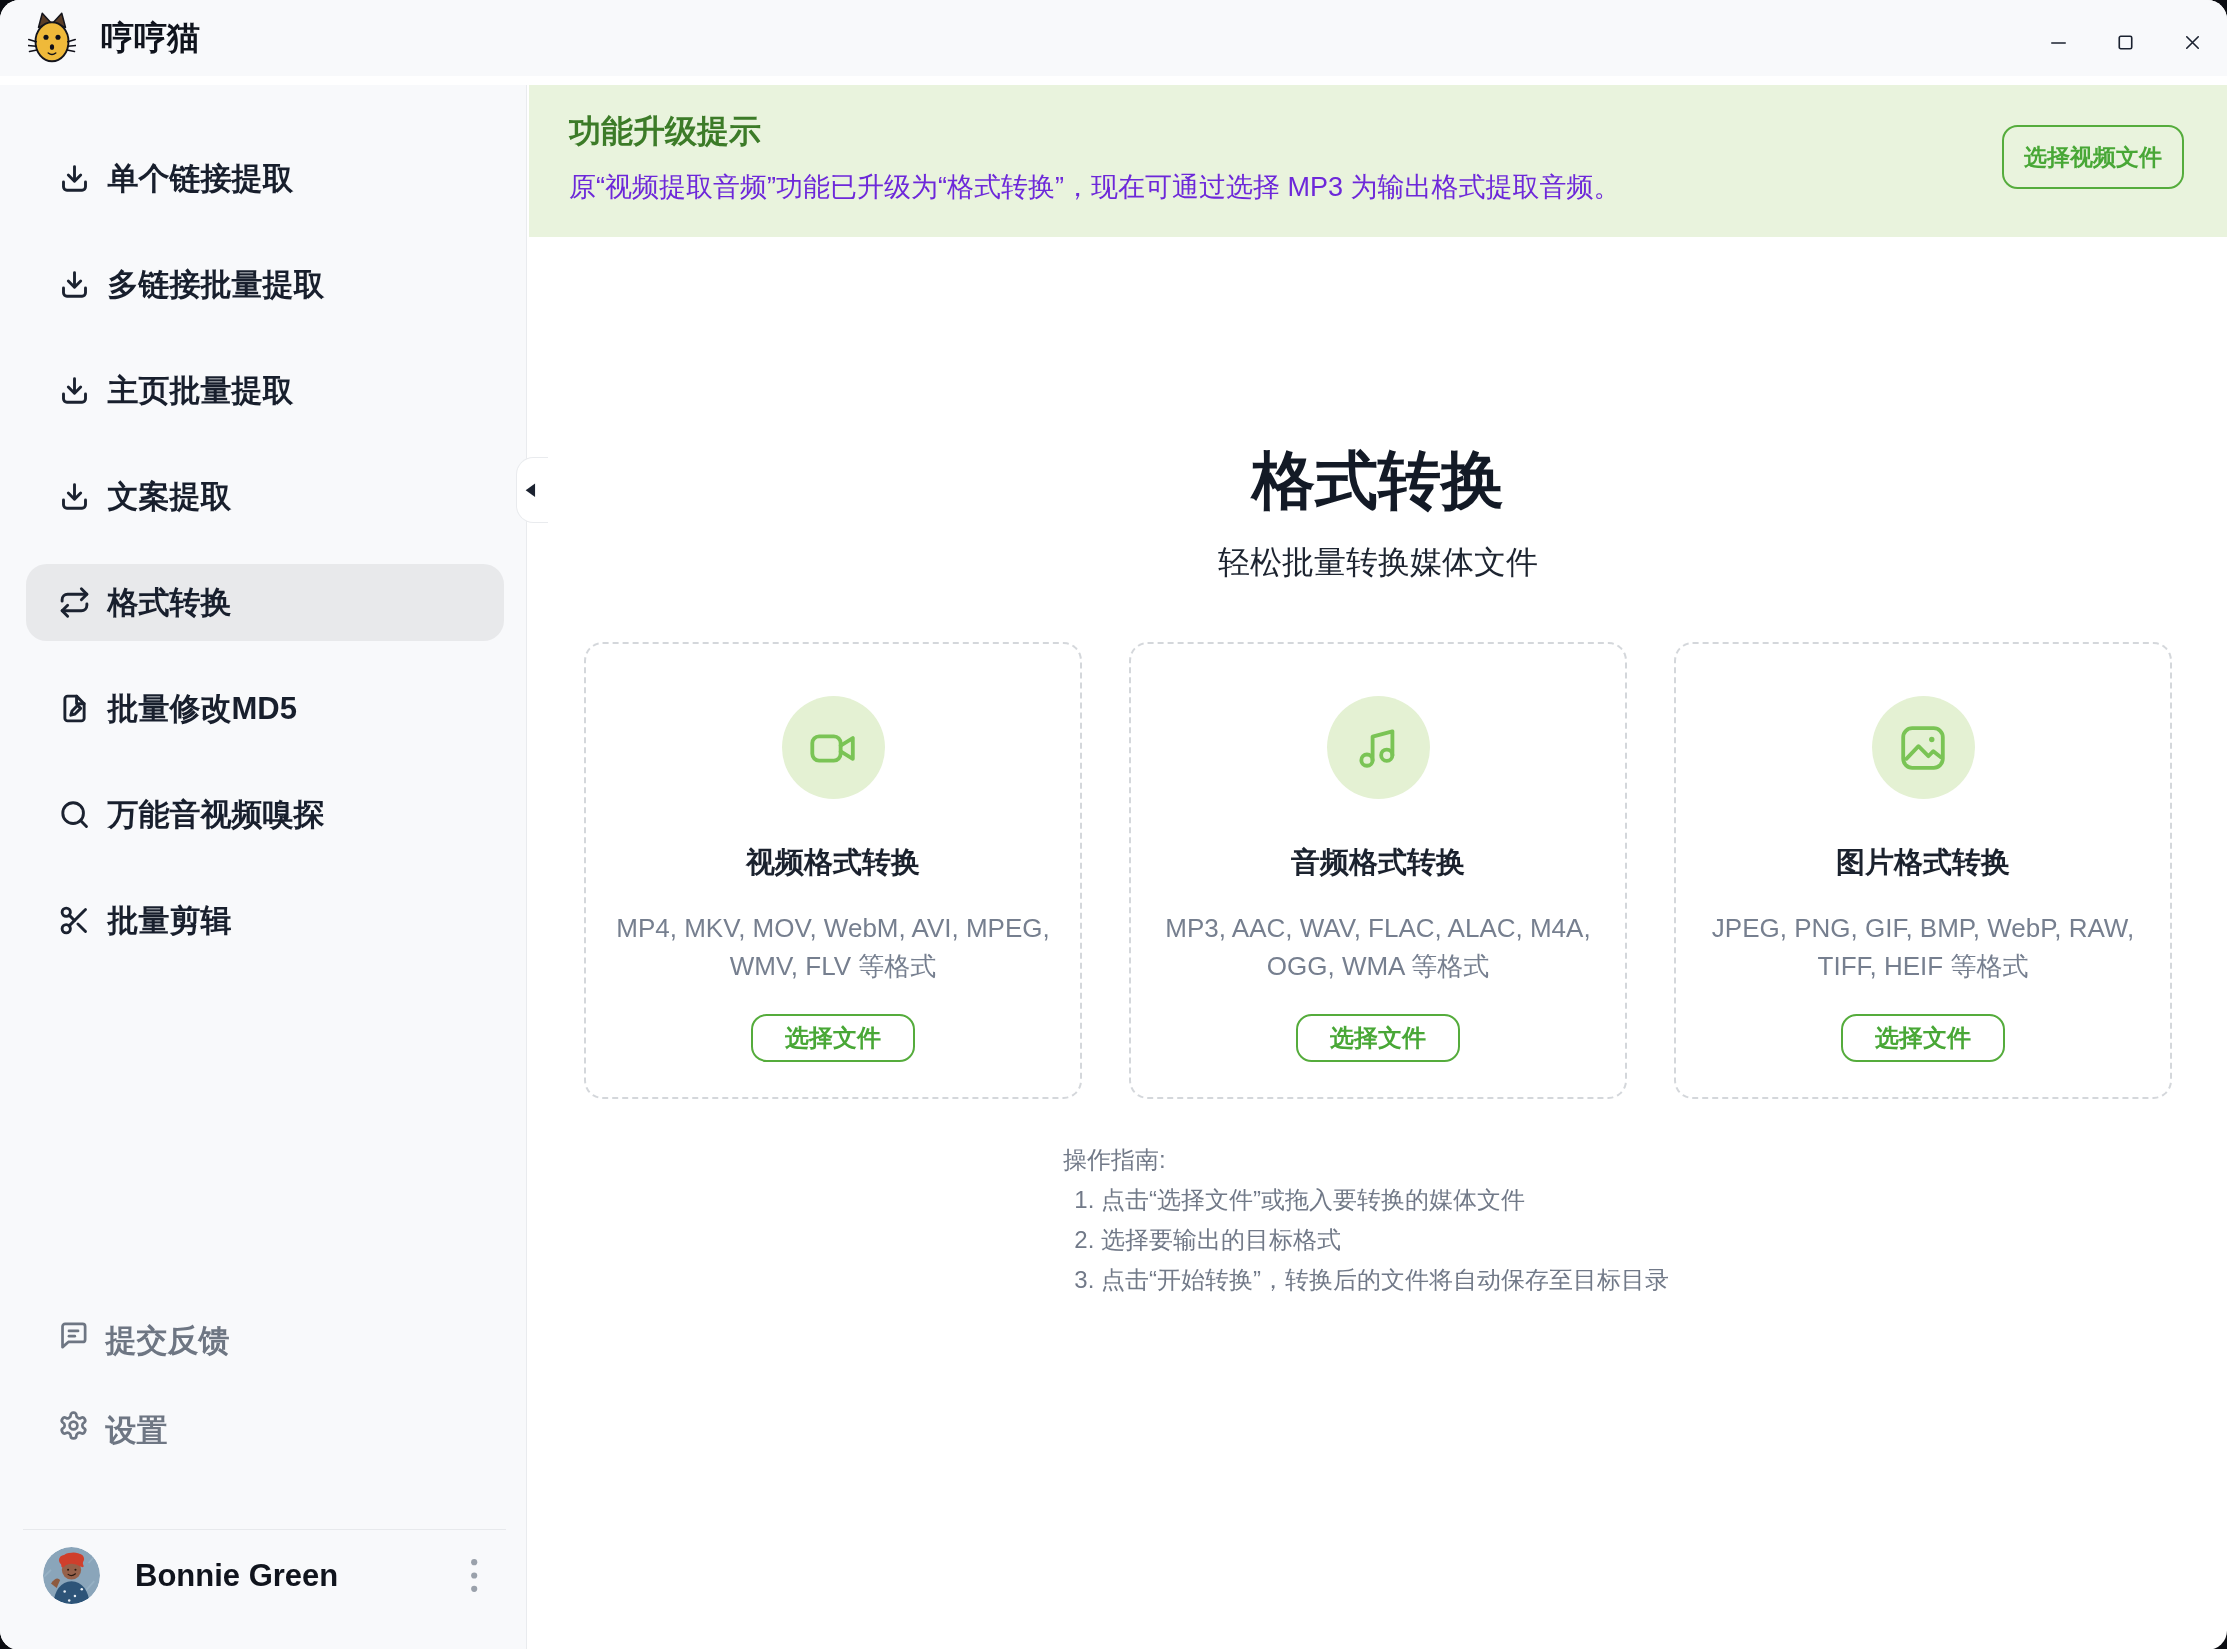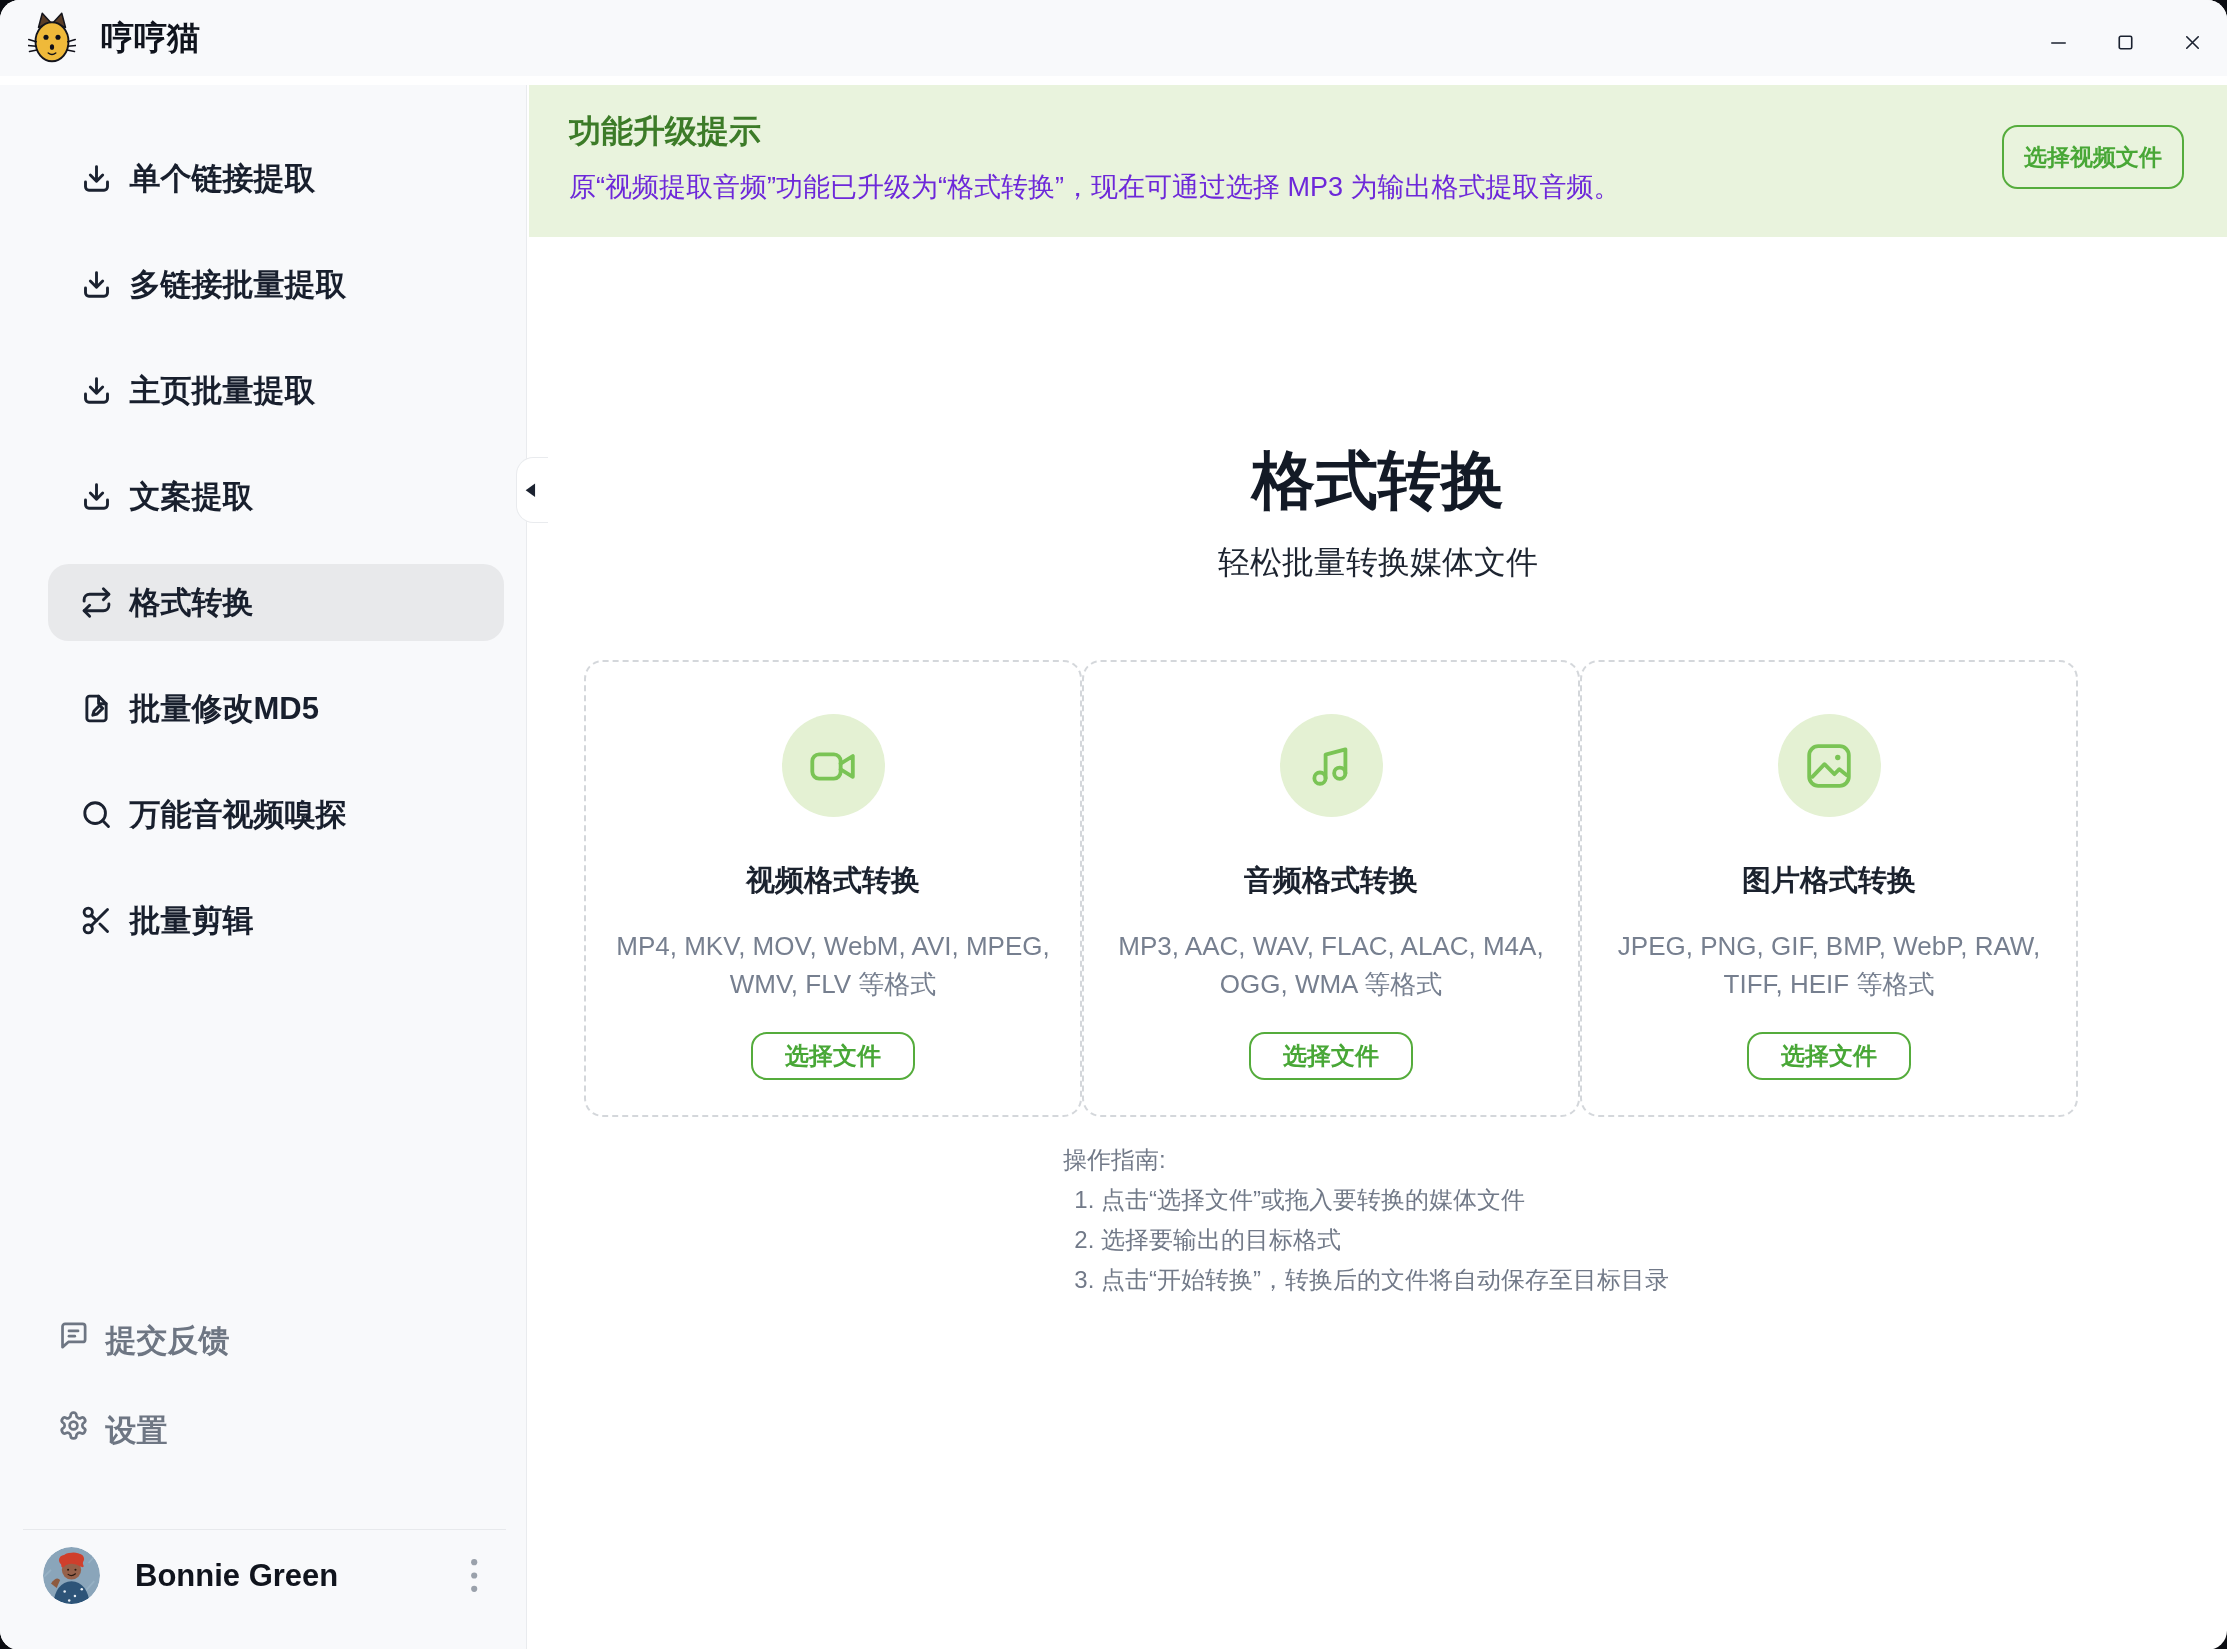--- a/index.html
+++ b/index.html
@@ -20,21 +20,21 @@
   .app-title { margin-left:25px; font-size:33px; font-weight:700; color:#10141d; }
   .win-controls { position:absolute; right:23px; top:0; height:85px; display:flex; align-items:center; gap:43px; }
   .win-btn { width:24px; height:24px; display:flex; align-items:center; justify-content:center; cursor:pointer; }
   .win-btn svg { width:23px; height:23px; stroke:#1b2230; stroke-width:1.7; fill:none; stroke-linecap:round; }
 
   
   .sidebar {
     position:absolute; top:85px; left:0; bottom:0; width:527px;
     background:#f8f9fb; border-right:1.5px solid #e9ebee;
   }
-  .nav { padding-top:55px;padding-left:22px; }
+  .nav { padding-top:55px; }
   .nav-item {
     height:77px; margin:0 21.7px 29px 26px; padding-left:32px;
     display:flex; align-items:center; gap:16.5px;
     border-radius:20.6px; font-size:31px; font-weight:600; color:#181f2d; cursor:pointer;
   }
   .nav-item.active { background:#e8e9eb; }
   .nav-icon { width:33px; height:33px; flex:none; }
   .nav-icon svg { width:33px; height:33px; stroke:#1b2230; stroke-width:2.1; fill:none; stroke-linecap:round; stroke-linejoin:round; }
   .sidebar-footer { position:absolute; left:0; right:0; bottom:0; }
   .foot-item {
@@ -72,21 +72,21 @@
     display:flex; align-items:center; justify-content:center;
     border:2.1px solid #55ac3c; border-radius:15.5px; background:transparent;
     font-size:23px; font-weight:600; color:#48a736; cursor:pointer;
     font-family:inherit;
   }
 
   
   .main-title { position:absolute; left:529px; right:0; top:438px; text-align:center; font-size:63px; font-weight:700; color:#131a26; }
   .main-subtitle { position:absolute; left:529px; right:0; top:541px; text-align:center; font-size:32px; font-weight:400; color:#1d2430; }
 
-  .cards { position:absolute; left:584px; top:660px; display:flex; }
+  .cards { position:absolute; left:584px; top:642px; display:flex; gap:47px; }
   .card {
     width:498px; height:457px; background:#fff;
     border:2.6px dashed #d4d7db; border-radius:18.6px;
     display:flex; flex-direction:column; align-items:center;
   }
   .card-circle {
     margin-top:52px; width:103px; height:103px; border-radius:50%;
     background:#e4f1d3; display:flex; align-items:center; justify-content:center;
   }
   .card-circle svg { width:54px; height:54px; stroke:#7ac455; stroke-width:1.7; fill:none; stroke-linecap:round; stroke-linejoin:round; }

